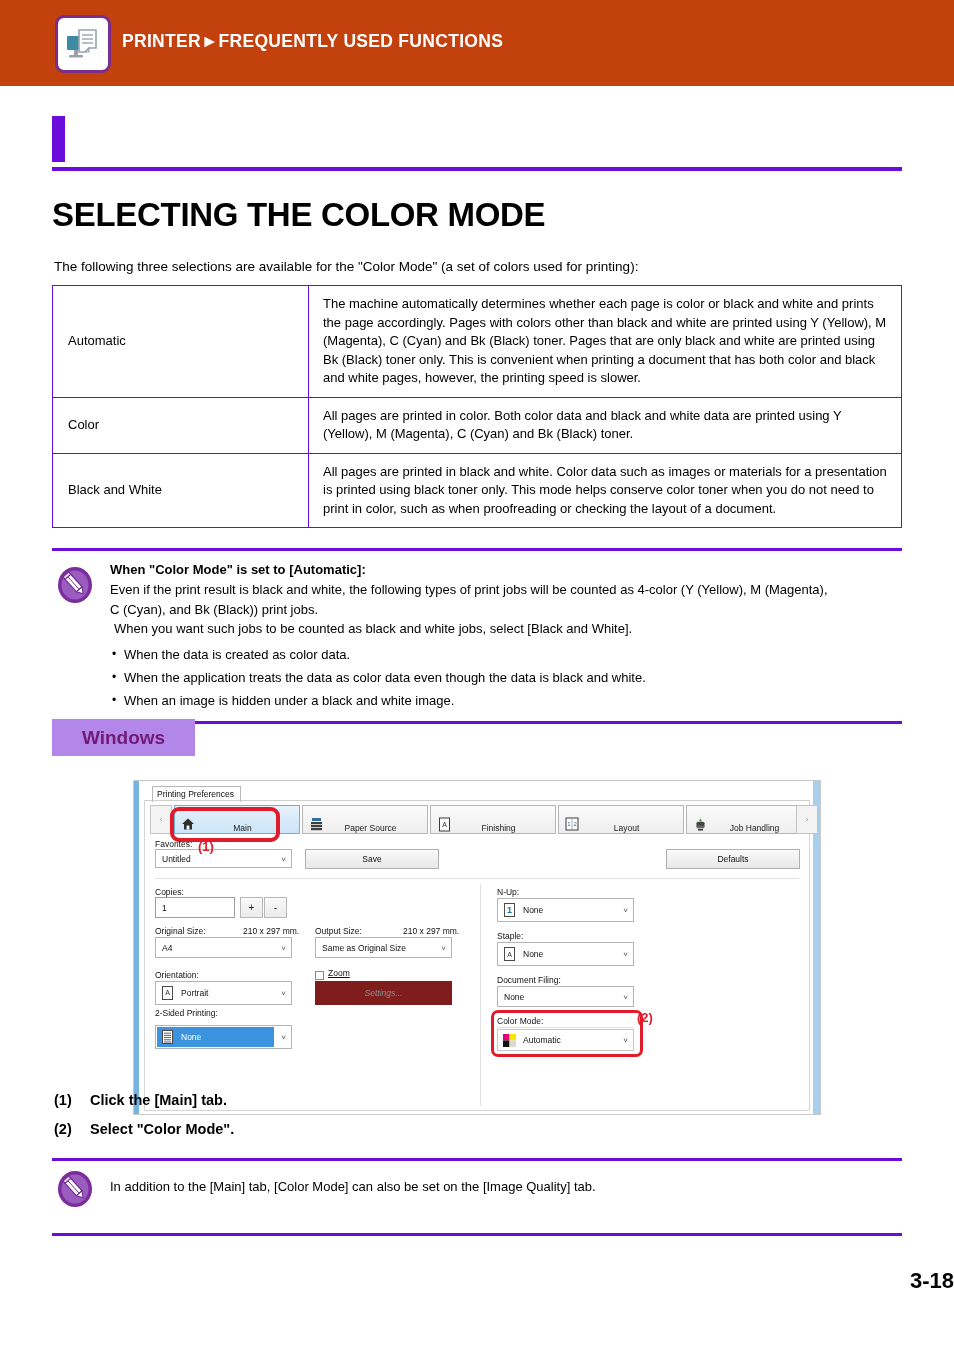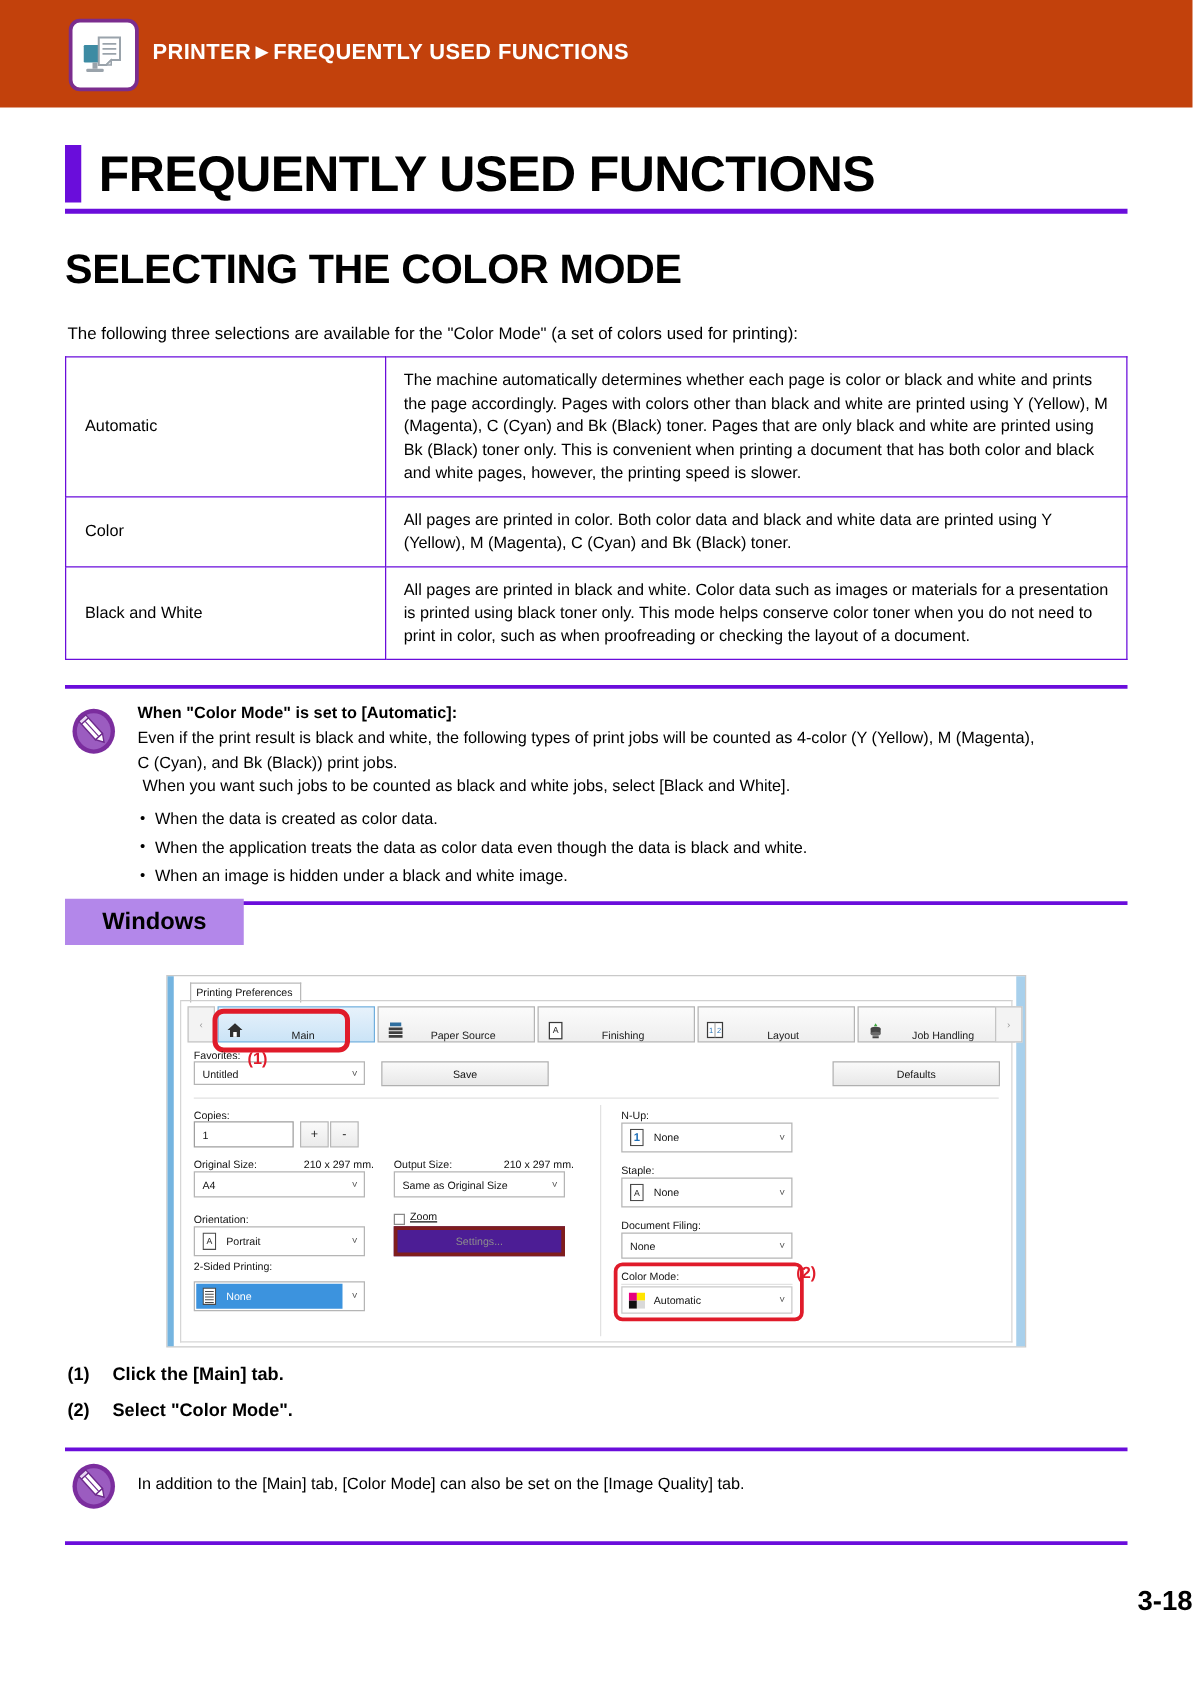--- a/index.html
+++ b/index.html
@@ -164,33 +164,33 @@
     left: 2px;
     font-size: 12px;
   }
 
   
   .win-badge {
     position: absolute;
     left: 52px; top: 719px;
     width: 143px; height: 37px;
     background: #b387ea;
-    color: #000000;
+    color: #701a75;
     font-size: 19px;
     font-weight: bold;
     display: flex;
     align-items: center;
     justify-content: center;
   }
 
   
   .dialog {
     position: absolute;
     left: 133px; top: 780px;
-    width: 688px; height: 298px;
+    width: 688px; height: 335px;
     background: #ffffff;
     border: 1px solid #c9c9c9;
     box-sizing: border-box;
   }
   .dlg-leftrail {
     position: absolute;
     left: 0; top: 0;
     width: 5px; height: 100%;
     background: #74b4e0;
   }
@@ -347,23 +347,24 @@
     border: 1px solid #b0b0b0;
     background: linear-gradient(#fafafa, #e8e8e8);
     box-sizing: border-box;
     display: flex;
     align-items: center;
     justify-content: center;
     font-size: 8.5px;
     color: #111;
   }
   .btn.flat {
-    background: #4c1d95;
+    background: #7f1d1d;
     color: #8d8d8d;
-    border: 3px solid #7f1d1d;
+    border: 5px solid #7f1d1d;
+    font-style: italic;
   }
   .spin-btn {
     position: absolute;
     border: 1px solid #b7b7b7;
     background: linear-gradient(#fafafa, #ebebeb);
     box-sizing: border-box;
     display: flex; align-items: center; justify-content: center;
     font-size: 10px;
     color: #222;
   }
@@ -427,21 +428,20 @@
         <line x1="19" y1="19" x2="30" y2="19"></line>
       </g>
     </svg>
   </div>
   <div class="header-title">PRINTER►FREQUENTLY USED FUNCTIONS</div>
 </div>
 
 <div class="h1-wrap">
   <div class="h1-row">
     <div class="h1-bar"></div>
-    <div class="h1-text">FREQUENTLY USED FUNCTIONS</div>
   </div>
   <div class="h1-rule"></div>
 </div>
 
 <div class="h2-text">SELECTING THE COLOR MODE</div>
 
 <div class="intro-text">The following three selections are available for the "Color Mode" (a set of colors used for printing):</div>
 
 <table class="mode-table">
   <tbody>

